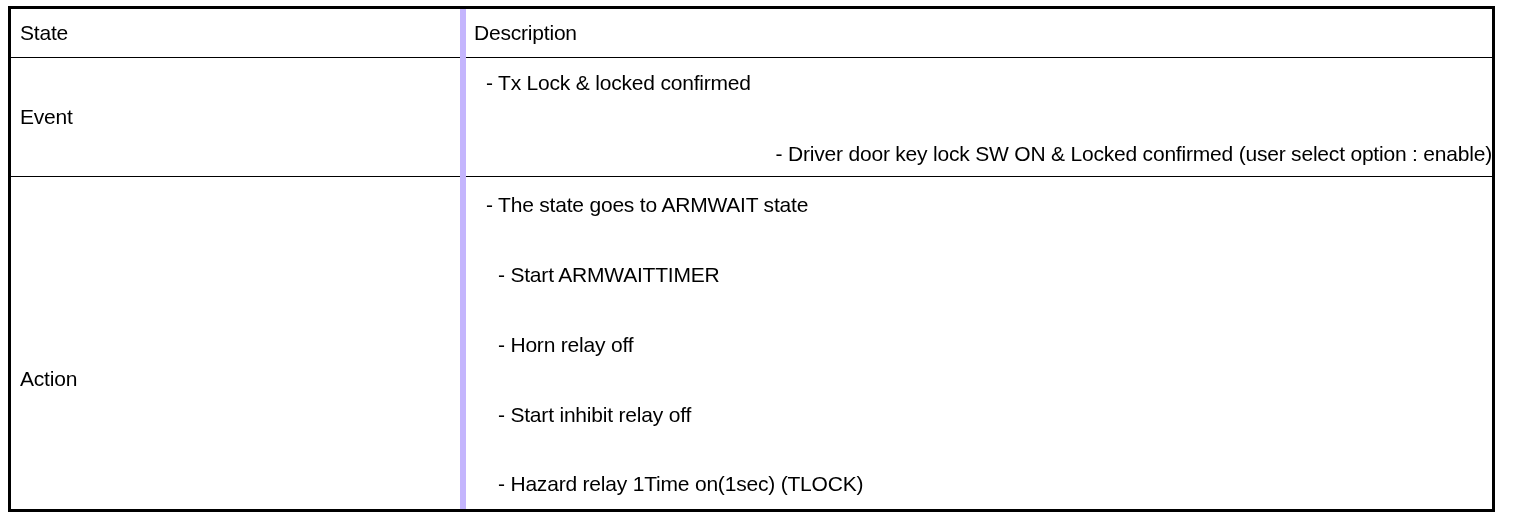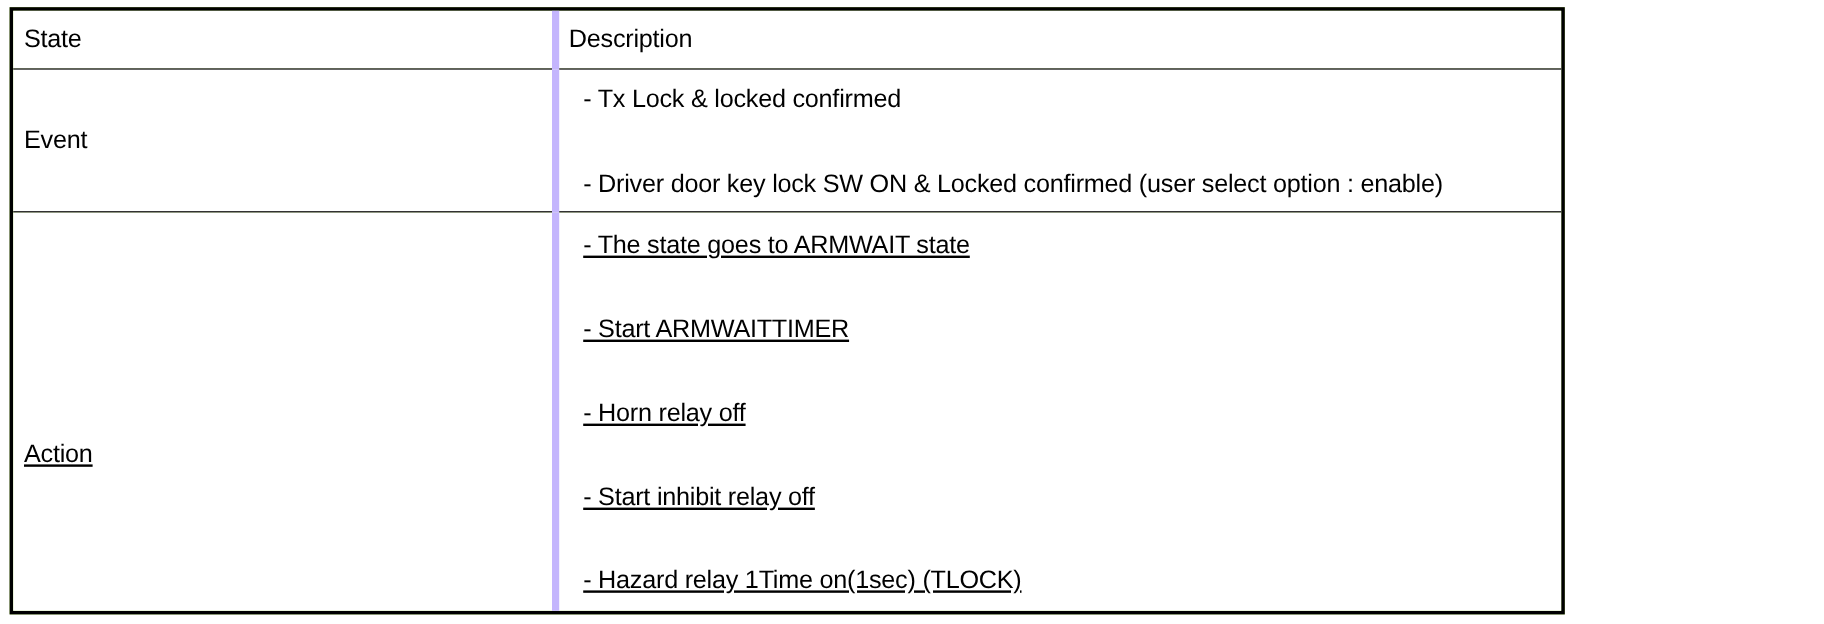--- a/index.html
+++ b/index.html
@@ -21,26 +21,26 @@
     width: 1520px;
     height: 520px;
     background: #ffffff;
   }
 
   
   .spec-table {
     position: absolute;
     left: 8px;
     top: 6px;
-    width: 1296px;
+    width: 1487px;
     height: 506px;
     box-sizing: border-box;
     border: 3px solid #000000;
     border-collapse: collapse;
-    background: #bef264;
+    background: #14b8a6;
   }
 
   .spec-table table {
     width: 100%;
     height: 100%;
     border-collapse: collapse;
     table-layout: fixed;
   }
 
   .spec-table td {
@@ -58,21 +58,21 @@
   td.cell-state {
     border-right: 2px solid #000000;
     border-left: 0;
   }
   td.cell-desc {
     border-left: 6px solid #c4b5fd;
     border-right: 0;
   }
 
   tr.row-header td { border-top: 0; }
-  tr.row-action td { border-bottom: 0; text-decoration: underline; }
+  tr.row-action td { border-bottom: 0; }
 
   .label {
     display: block;
     font-size: 21px;
     line-height: 1.18;
     letter-spacing: -0.2px;
     padding-left: 9px;
     white-space: nowrap;
   }
 
@@ -101,23 +101,23 @@
   .bullet-list .bullet-item {
     display: block;
     font-size: 21px;
     line-height: 1.18;
     letter-spacing: -0.2px;
     padding-left: 20px;
     white-space: nowrap;
   }
 
   
-  .event-list .bullet-item + .bullet-item { margin-top: 46px; }
+  .event-list .bullet-item + .bullet-item { margin-top: 46px; text-align: right; }
   
-  .action-list .bullet-item + .bullet-item { margin-top: 45px; }
+  .action-list .bullet-item + .bullet-item { margin-top: 45px; margin-left: 12px; }
 
   .event-list  { padding-top: 4px; }
   .action-list { padding-top: 4px; }
   
   td.state-event  { vertical-align: middle; }
   td.state-action { vertical-align: middle; }
   td.state-action .label { position: relative; top: 36px; }
 </style>
 </head>
 <body>

